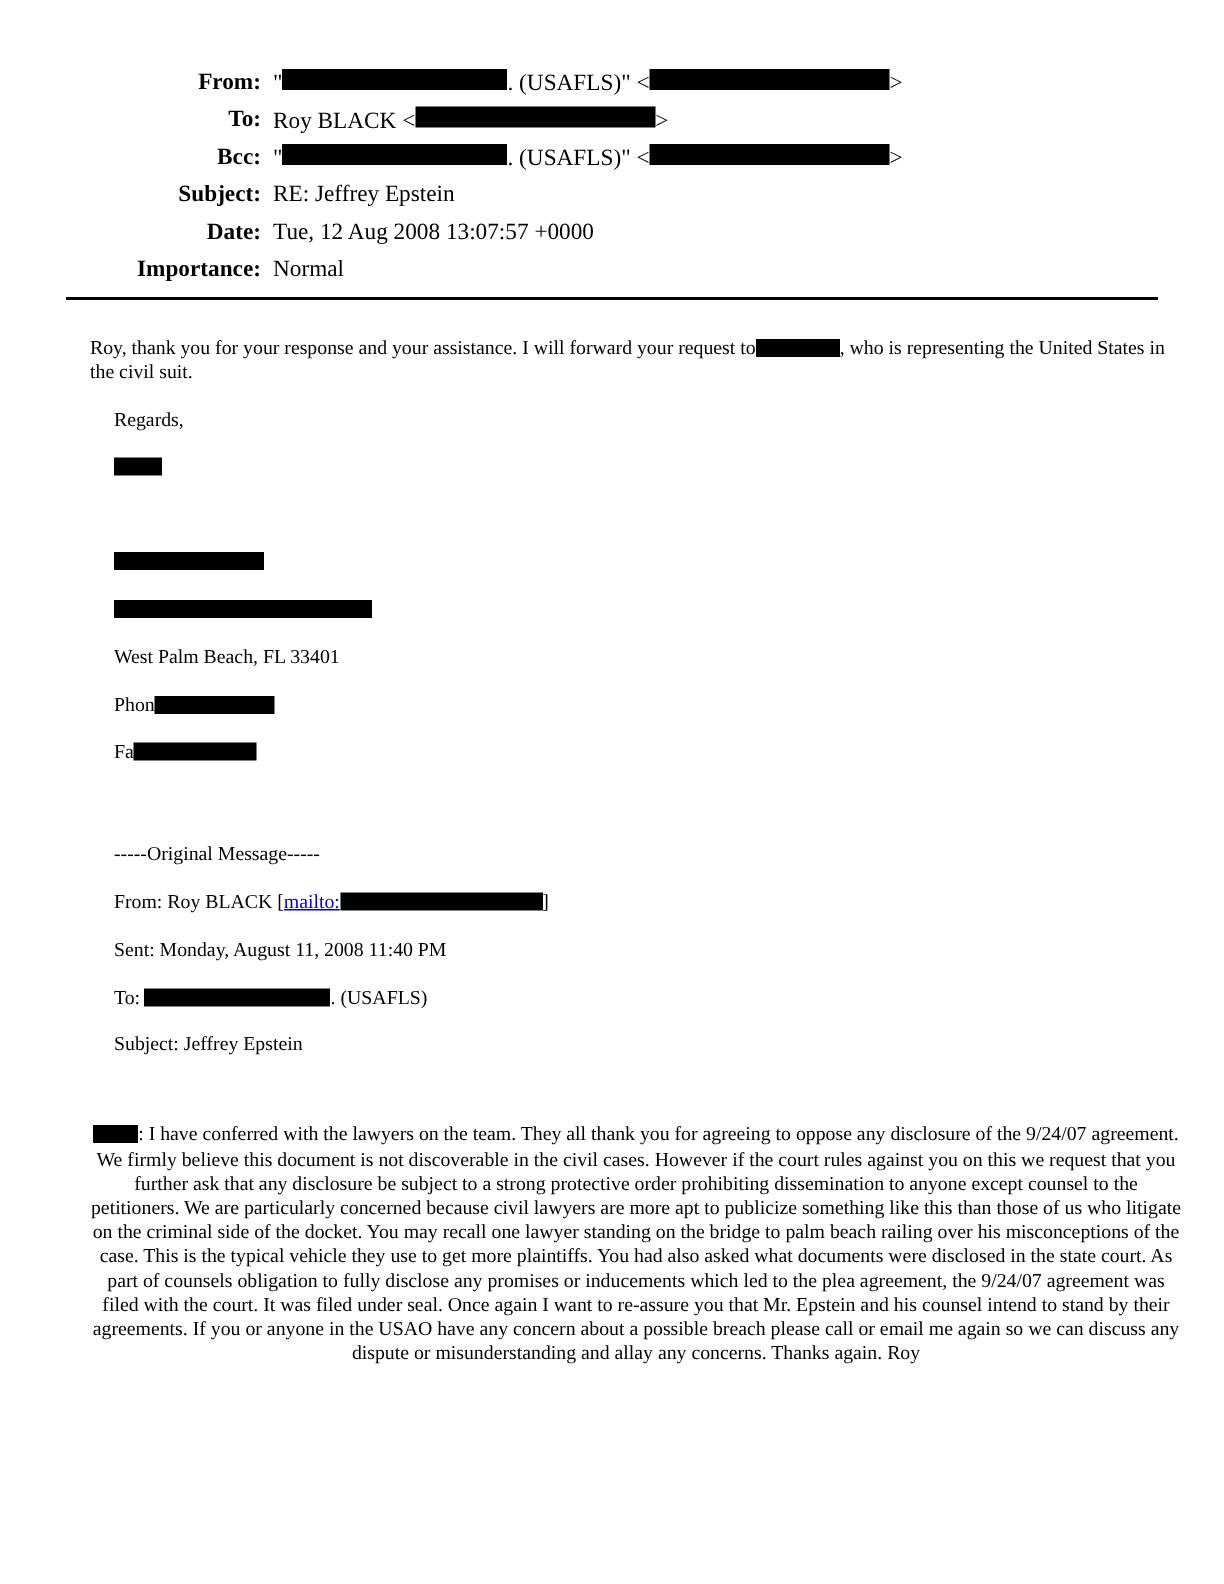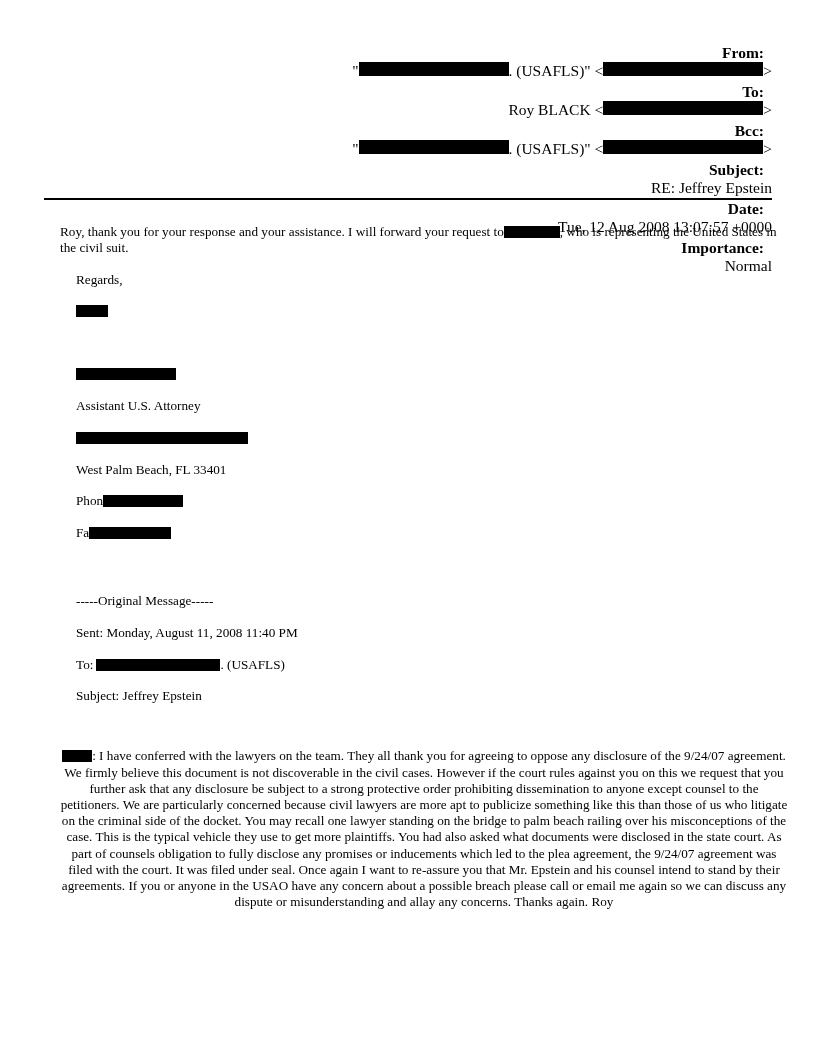--- a/index.html
+++ b/index.html
@@ -24,24 +24,23 @@
 
   
   .header {
     position: absolute;
     left: 44px;
     top: 44px;
     width: 728px;
   }
   .hdr-row {
     display: flex;
-    align-items: flex-end;
+    align-items: center;
     min-height: 22px;
     margin-bottom: 3px;
-    flex-direction: column;
   }
   .hdr-label {
     width: 130px;
     text-align: right;
     padding-right: 8px;
     font-weight: bold;
     font-size: 15.5px;
     white-space: nowrap;
     flex: 0 0 auto;
   }
@@ -170,30 +169,30 @@
 
     <p class="para"><span>Roy, thank you for your response and your assistance.  I will forward your request to</span><span class="inline-blk" style="width:56px"></span><span>, who is representing the United States in the civil suit.</span></p>
 
 
     <p class="sig-line">Regards,</p>
     <p class="sig-line"><span class="inline-blk" style="width:32px"></span></p>
 
     <div class="gap-md"></div>
 
     <p class="sig-line"><span class="inline-blk" style="width:100px"></span></p>
-    <p class="sig-line">Assistant U.S. Attorney</p>
     <p class="sig-line"><span class="inline-blk" style="width:172px"></span></p>
     <p class="sig-line">West Palm Beach, FL 33401</p>
     <p class="sig-line"><span>Phon</span><span class="inline-blk" style="width:80px"></span></p>
     <p class="sig-line"><span>Fa</span><span class="inline-blk" style="width:82px"></span></p>
 
     <div class="gap-lg"></div>
 
     <div class="orig-block">
       <p class="sig-line">-----Original Message-----</p>
+      <p class="sig-line"><span>From: Roy BLACK [</span><span class="mailto">mailto:</span><span class="inline-blk" style="width:135px"></span><span>]</span></p>
       <p class="sig-line">Sent: Monday, August 11, 2008 11:40 PM</p>
       <p class="sig-line"><span>To:</span><span class="inline-blk" style="width:124px;margin-left:3px"></span><span>. (USAFLS)</span></p>
       <p class="sig-line">Subject: Jeffrey Epstein</p>
     </div>
 
     <div class="gap-md"></div>
 
     <p class="msg-body"><span class="inline-blk" style="width:30px"></span><span>: I have conferred with the lawyers on the team. They all thank you for agreeing to oppose any disclosure of the 9/24/07 agreement. We firmly believe this document is not discoverable in the civil cases. However if the court rules against you on this we request that you further ask that any disclosure be subject to a strong protective order prohibiting dissemination to anyone except counsel to the petitioners. We are particularly concerned because civil lawyers are more apt to publicize something like this than those of us who litigate on the criminal side of the docket. You may recall one lawyer standing on the bridge to palm beach railing over his misconceptions of the case. This is the typical vehicle they use to get more plaintiffs. You had also asked what documents were disclosed in the state court. As part of counsels obligation to fully disclose any promises or inducements which led to the plea agreement, the 9/24/07 agreement was filed with the court. It was filed under seal. Once again I want to re-assure you that Mr. Epstein and his counsel intend to stand by their agreements. If you or anyone in the USAO have any concern about a possible breach please call or email me again so we can discuss any dispute or misunderstanding and allay any concerns. Thanks again. Roy</span></p>
 
   </div>

